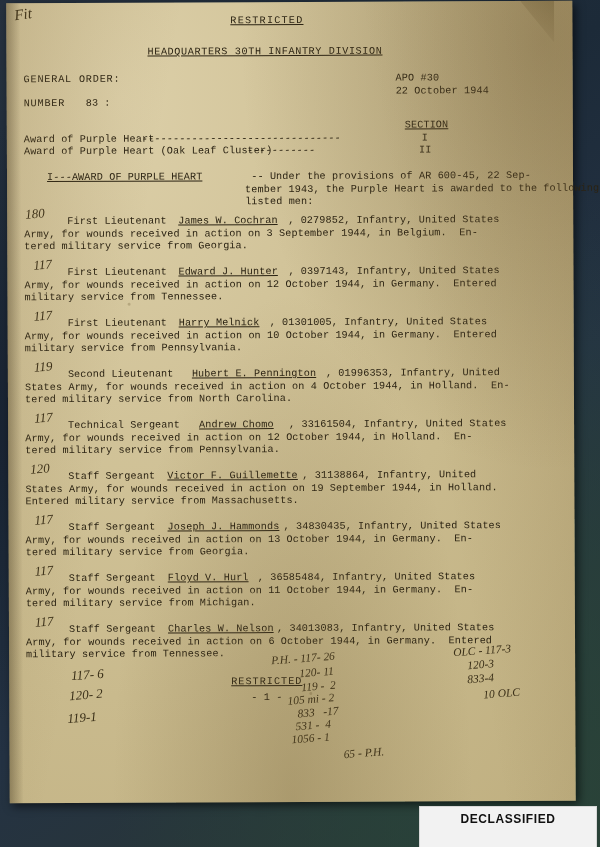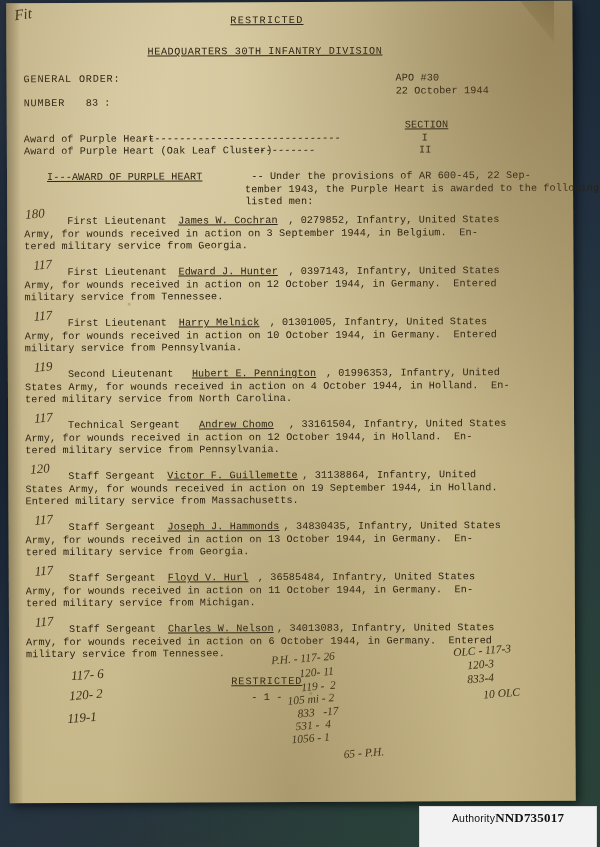--- a/index.html
+++ b/index.html
@@ -254,17 +254,15 @@
     <div class="hand sm tilt2" style="left:282px;top:730px;">1056 - 1</div>
     <div class="hand sm tilt2" style="left:334px;top:745px;">65 - P.H.</div>
 
     <div class="hand sm tilt2" style="left:444px;top:643px;">OLC - 117-3</div>
     <div class="hand sm tilt2" style="left:458px;top:657px;">120-3</div>
     <div class="hand sm tilt2" style="left:458px;top:671px;">833-4</div>
     <div class="hand sm tilt2" style="left:474px;top:686px;">10 OLC</div>
   </div>
 
   <div class="stamp">
-    <div class="l2">
-      <span class="auth">Authority</span><span class="code">NND735017</span>
-    </div>
+    <div class="l1">DECLASSIFIED</div>
   </div>
 </div>
 
 </body></html>

